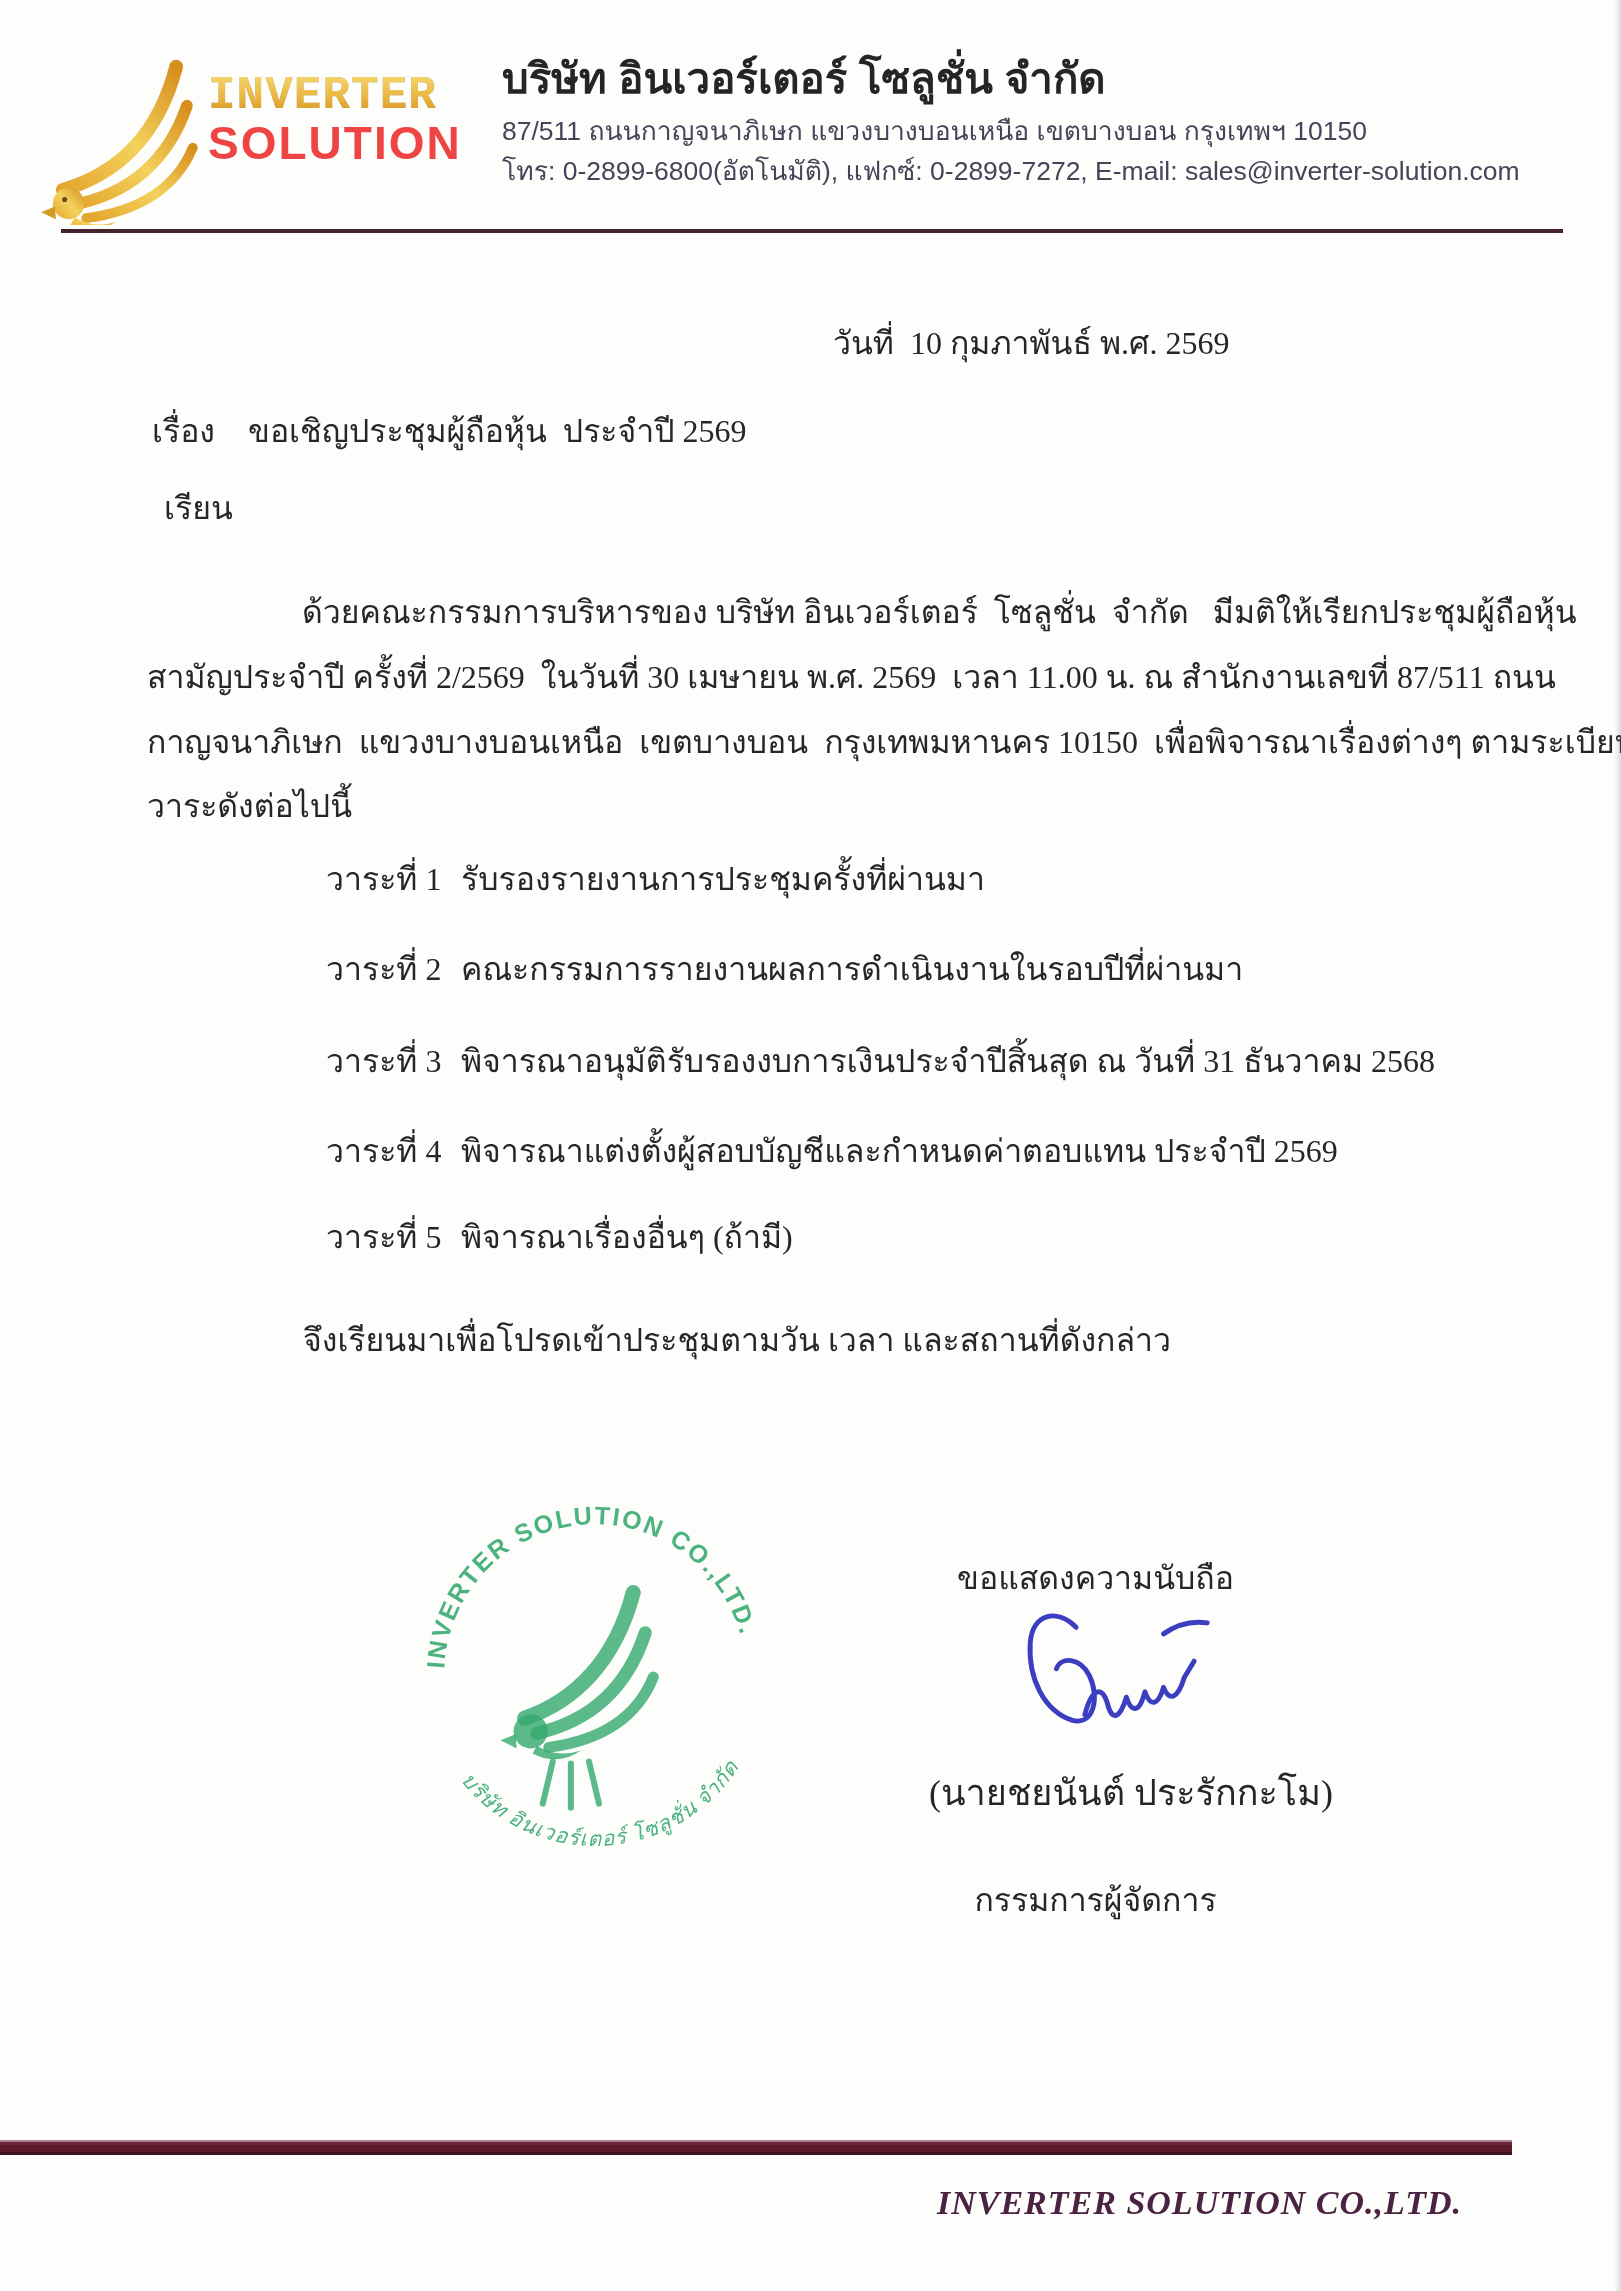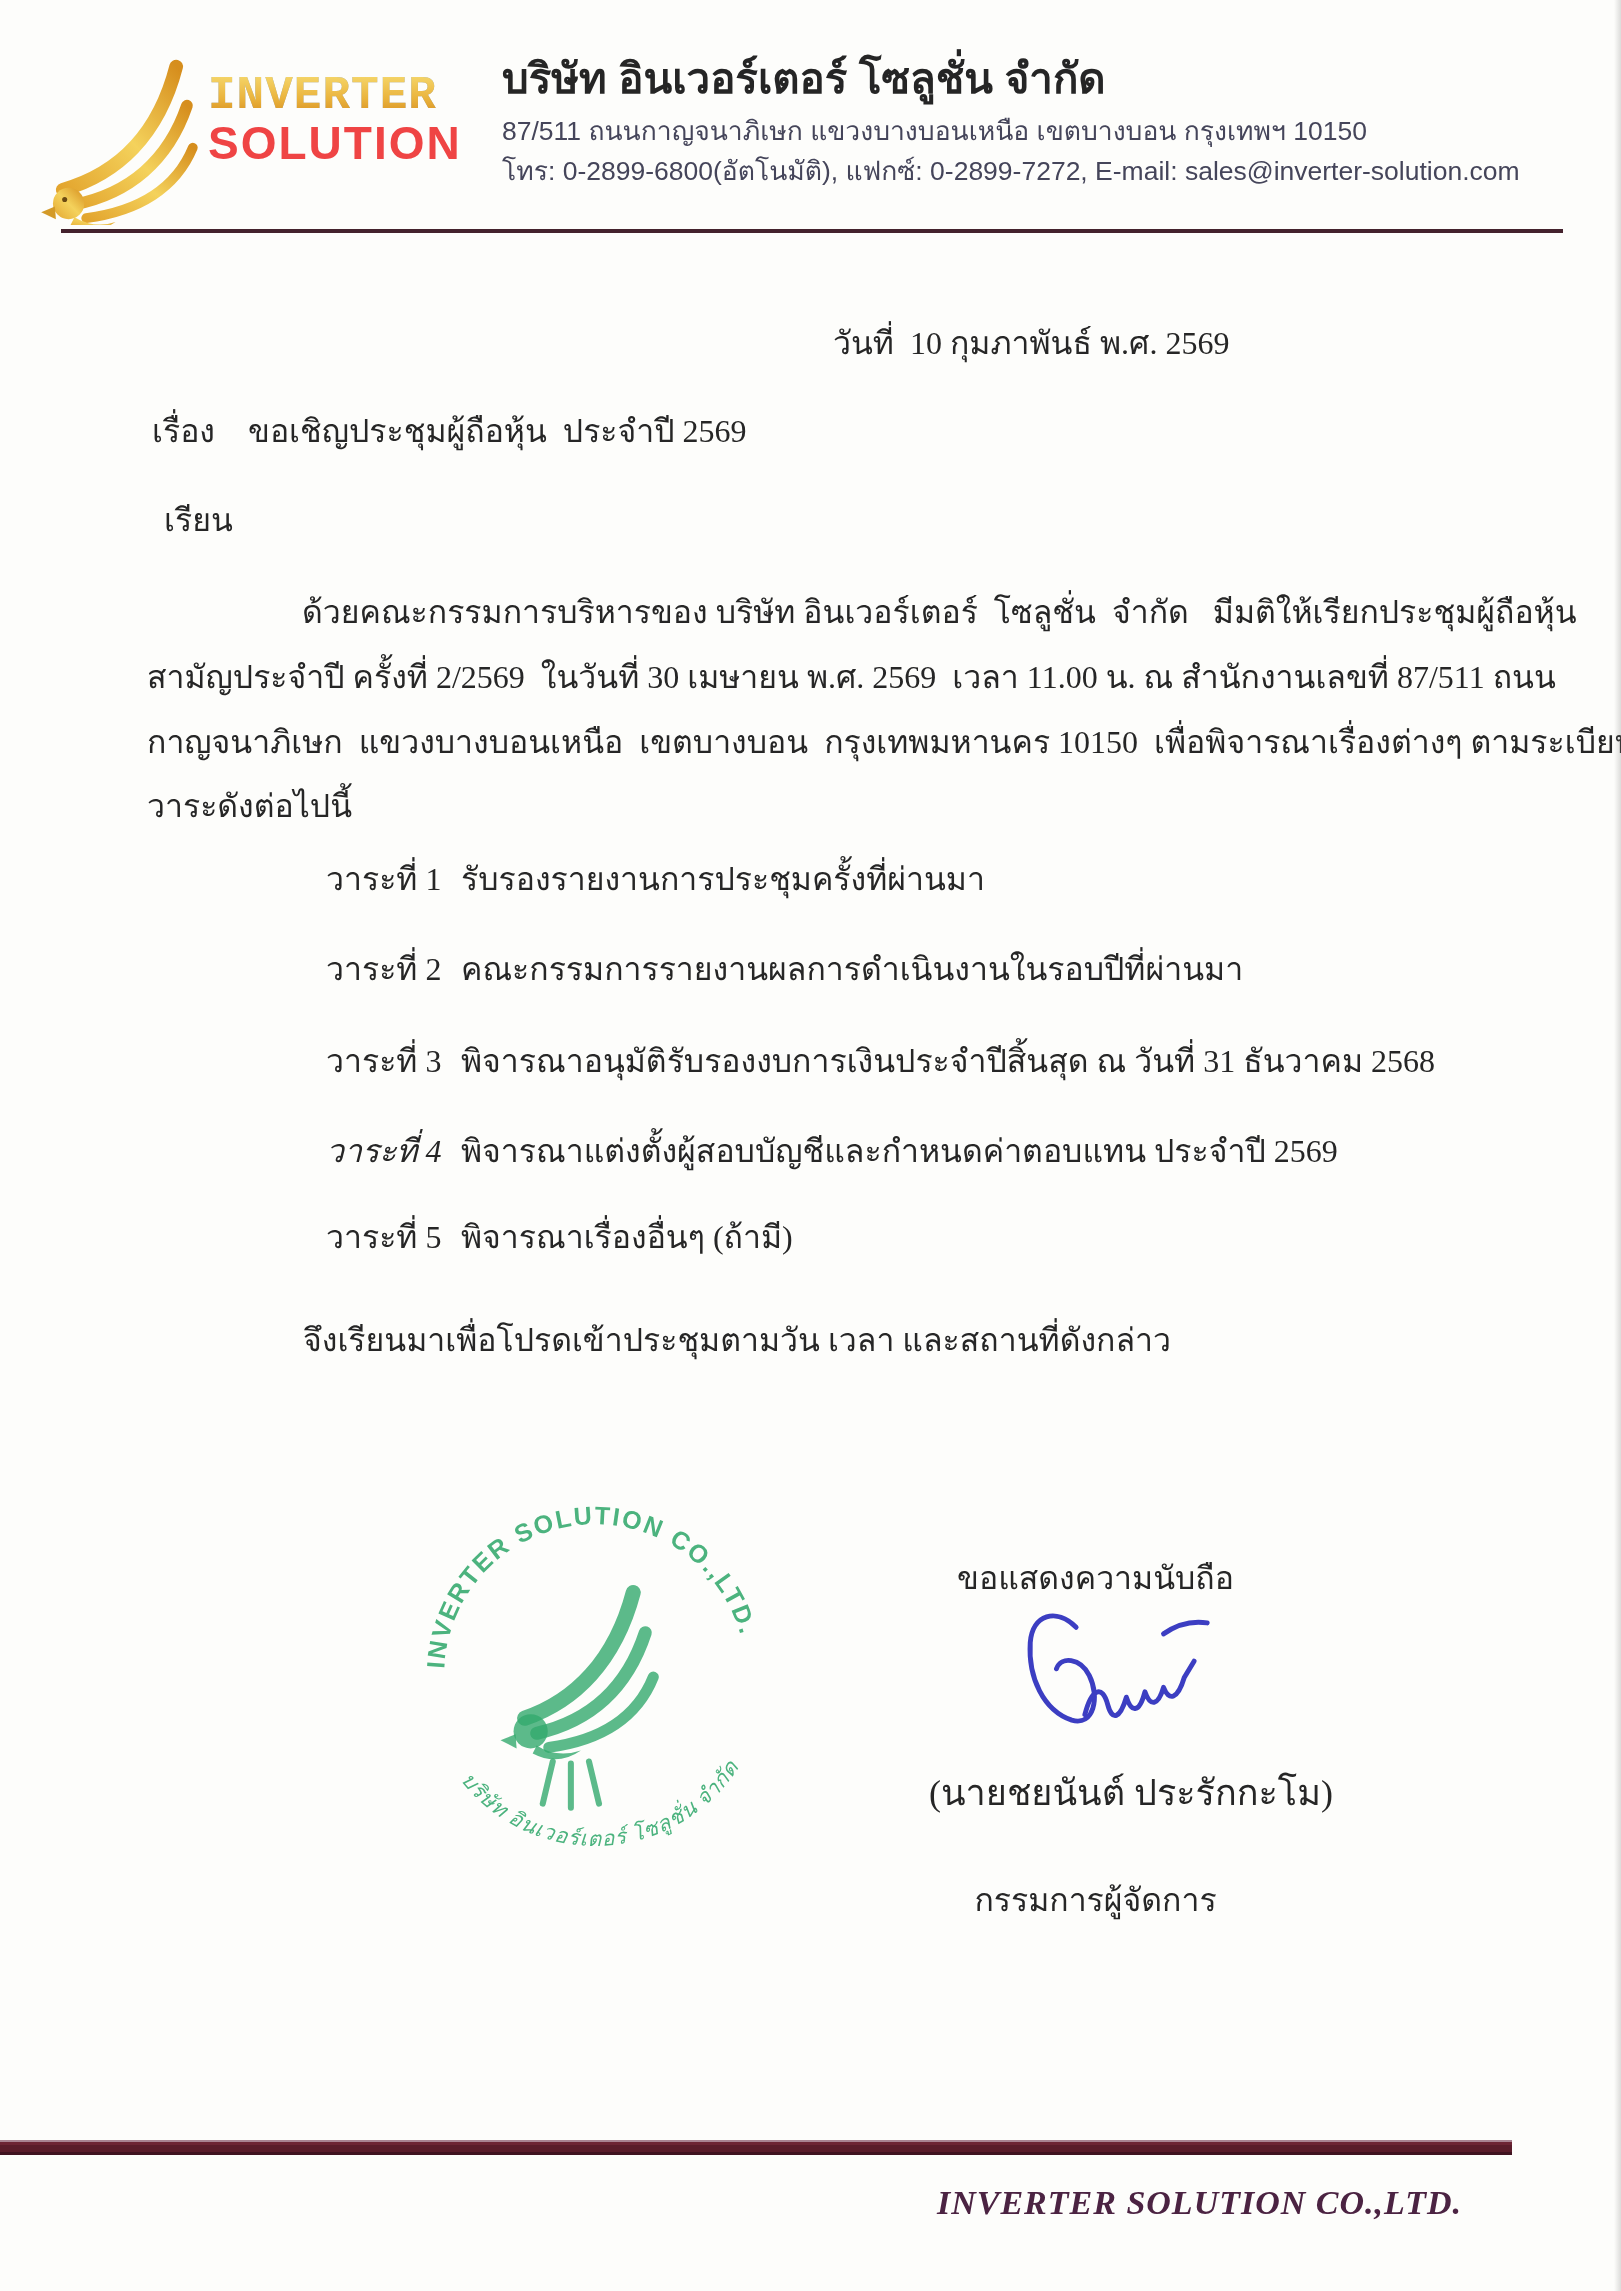--- a/index.html
+++ b/index.html
@@ -88,21 +88,21 @@
     <div class="company-contact hdr-sans">โทร: 0-2899-6800(อัตโนมัติ), แฟกซ์: 0-2899-7272, E-mail: sales@inverter-solution.com</div>
 
     <div class="header-divider"></div>
   </div>
 
   <div class="line date-line">วันที่  10 กุมภาพันธ์ พ.ศ. 2569</div>
 
   <span class="lbl" style="left:152px;top:405px;">เรื่อง</span>
   <span class="lbl" style="left:248px;top:405px;">ขอเชิญประชุมผู้ถือหุ้น  ประจำปี 2569</span>
 
-  <span class="lbl" style="left:164px;top:494px;text-align:right;">เรียน</span>
+  <span class="lbl" style="left:164px;top:482px;text-align:right;">เรียน</span>
 
   <div>
     <div class="line" style="left:302px;top:586px;">ด้วยคณะกรรมการบริหารของ บริษัท อินเวอร์เตอร์  โซลูชั่น  จำกัด   มีมติให้เรียกประชุมผู้ถือหุ้น</div>
     <div class="line" style="left:147px;top:651px;">สามัญประจำปี ครั้งที่ 2/2569  ในวันที่ 30 เมษายน พ.ศ. 2569  เวลา 11.00 น. ณ สำนักงานเลขที่ 87/511 ถนน</div>
     <div class="line" style="left:147px;top:716px;">กาญจนาภิเษก  แขวงบางบอนเหนือ  เขตบางบอน  กรุงเทพมหานคร 10150  เพื่อพิจารณาเรื่องต่างๆ ตามระเบียบ</div>
     <div class="line" style="left:147px;top:780px;">วาระดังต่อไปนี้</div>
   </div>
 
   <div>
     <div>
@@ -111,21 +111,21 @@
     </div>
     <div>
       <span class="lbl" style="left:326px;top:943px;">วาระที่ 2</span>
       <span class="lbl" style="left:461px;top:943px;">คณะกรรมการรายงานผลการดำเนินงานในรอบปีที่ผ่านมา</span>
     </div>
     <div>
       <span class="lbl" style="left:326px;top:1035px;">วาระที่ 3</span>
       <span class="lbl" style="left:461px;top:1035px;">พิจารณาอนุมัติรับรองงบการเงินประจำปีสิ้นสุด ณ วันที่ 31 ธันวาคม 2568</span>
     </div>
     <div>
-      <span class="lbl" style="left:326px;top:1125px;font-style:italic;">วาระที่ 4</span>
+      <span class="lbl" style="left:326px;top:1125px;">วาระที่ 4</span>
       <span class="lbl" style="left:461px;top:1125px;">พิจารณาแต่งตั้งผู้สอบบัญชีและกำหนดค่าตอบแทน ประจำปี 2569</span>
     </div>
     <div>
       <span class="lbl" style="left:326px;top:1211px;">วาระที่ 5</span>
       <span class="lbl" style="left:461px;top:1211px;">พิจารณาเรื่องอื่นๆ (ถ้ามี)</span>
     </div>
   </div>
 
   <div class="line closing">จึงเรียนมาเพื่อโปรดเข้าประชุมตามวัน เวลา และสถานที่ดังกล่าว</div>
 

